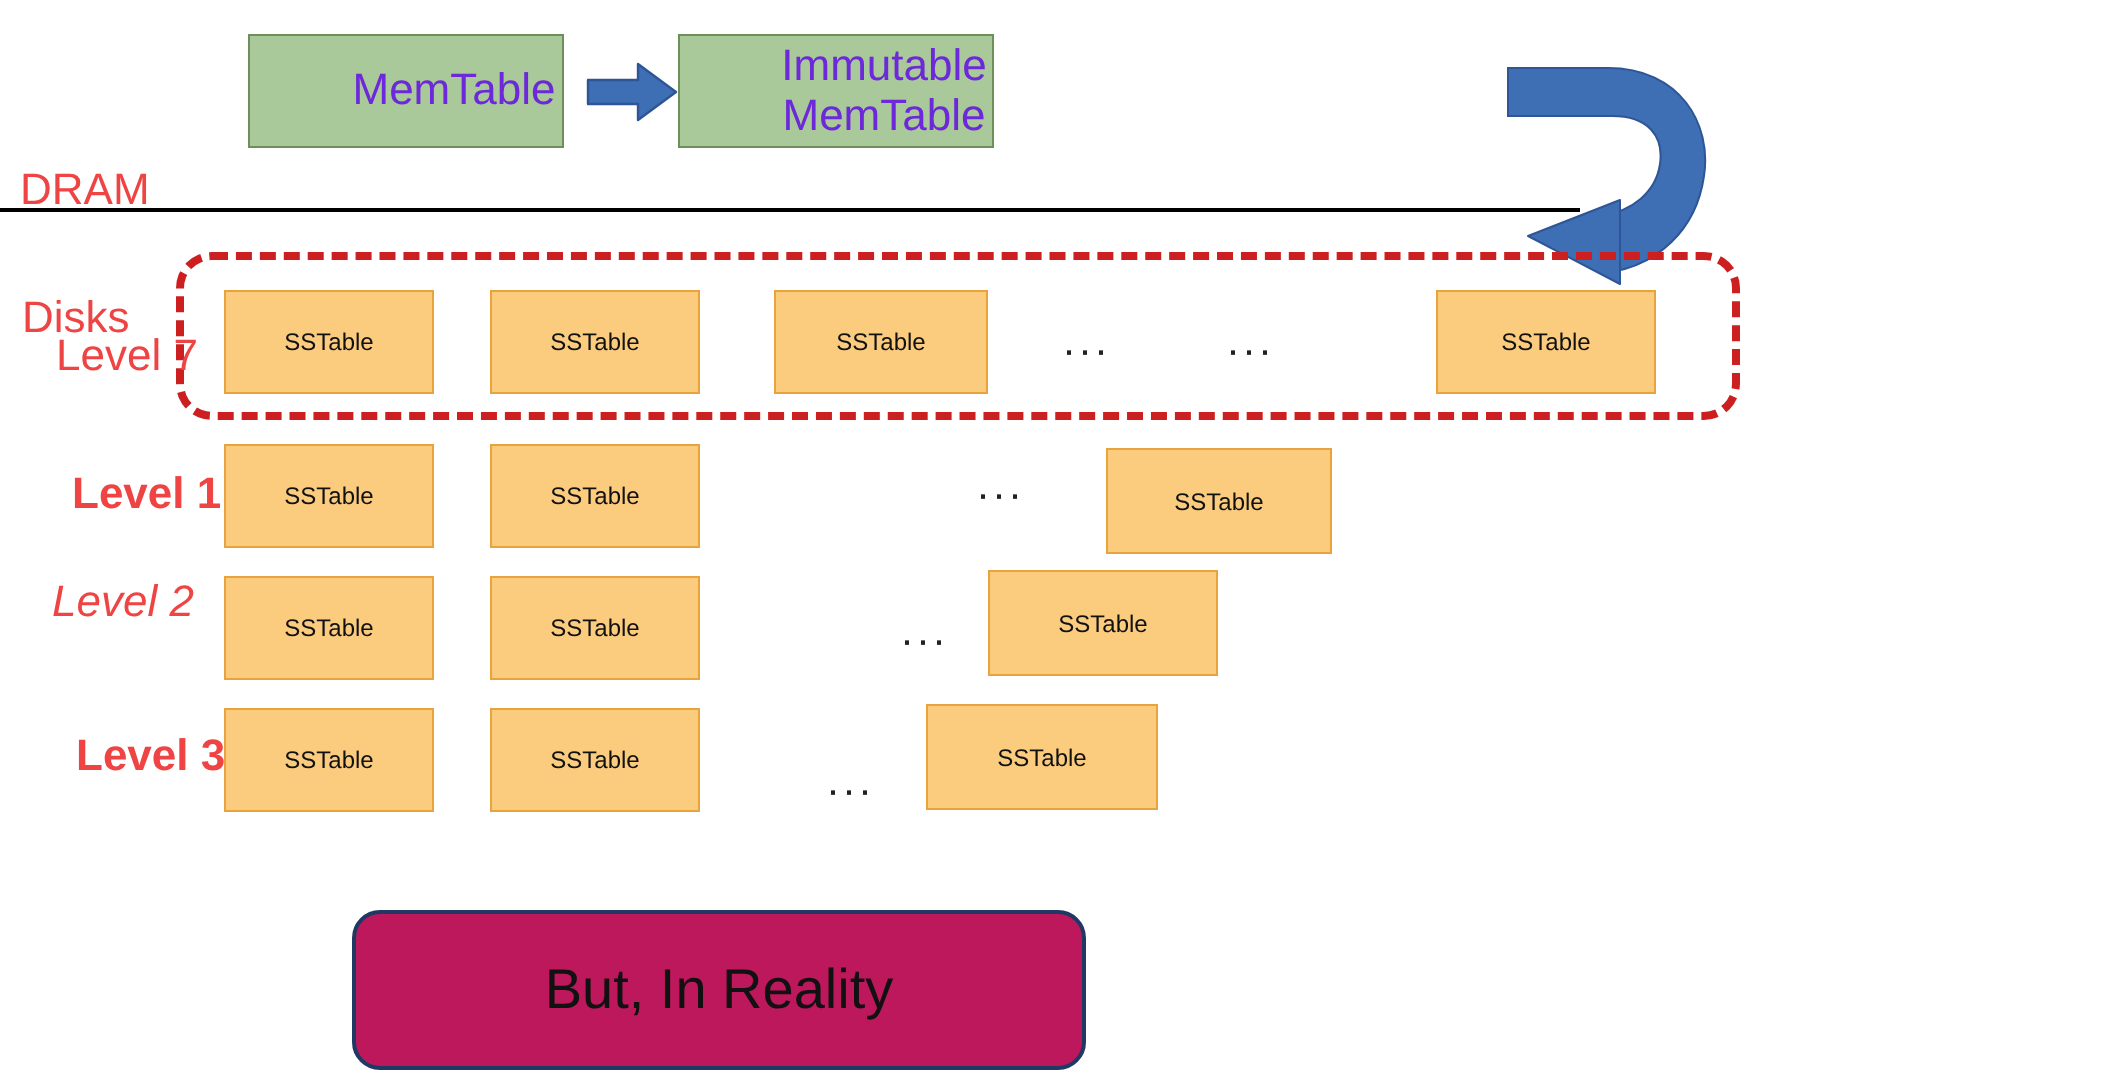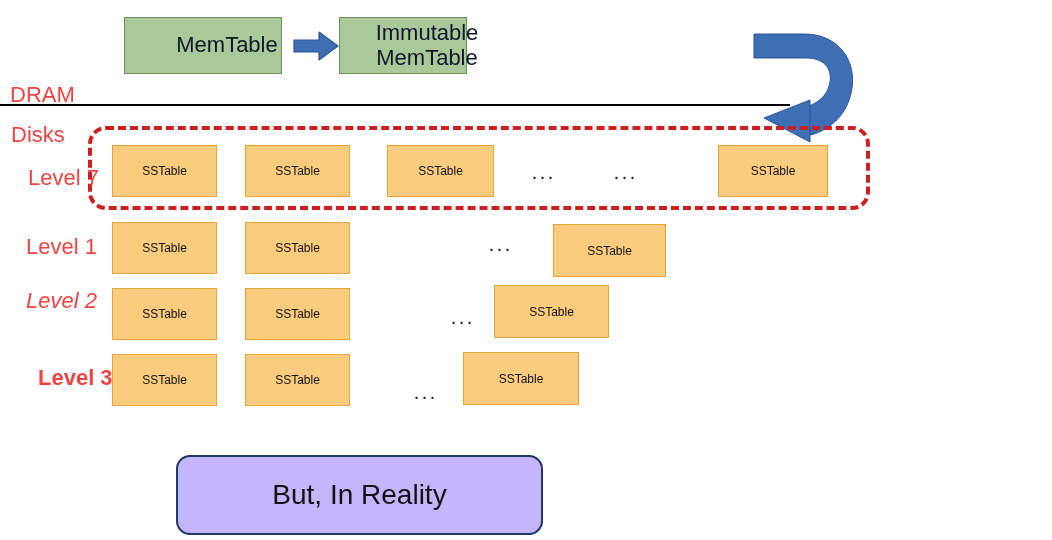--- a/index.html
+++ b/index.html
@@ -28,21 +28,21 @@
   }
 
   
   .memtable {
     background: #A9C99A;
     border: 1px solid #6E8F5A;
     display: flex;
     align-items: center;
     justify-content: center;
     text-align: center;
-    color: #0f172a;
+    color: #6d28d9;
     font-size: 22px;
     line-height: 1.12;
     box-sizing: border-box;
     padding-left: 48px;
   }
 
   
   .sstable {
     background: #FBCB7E;
     border: 1px solid #E8A33D;
@@ -73,21 +73,21 @@
   .redbox {
     border: 4px dashed #CC1F1F;
     border-radius: 18px;
     box-sizing: border-box;
     background: transparent;
     pointer-events: none;
   }
 
   
   .reality {
-    background: #c4b5fd;
+    background: #be185d;
     border: 2px solid #1F3864;
     border-radius: 14px;
     display: flex;
     align-items: center;
     justify-content: center;
     color: #111;
     font-size: 28px;
     box-sizing: border-box;
   }
 
@@ -109,21 +109,21 @@
   <div class="abs memtable" style="left:124px; top:17px; width:158px; height:57px;">
     <span>MemTable</span>
   </div>
 
   <div class="abs" style="left:293px; top:31px; width:46px; height:30px;">
     <svg width="46" height="30" viewBox="0 0 46 30">
       <polygon points="1,9 26,9 26,1 45,15 26,29 26,21 1,21" fill="#3E6FB5" stroke="#2E5596" stroke-width="1.2" stroke-linejoin="round"></polygon>
     </svg>
   </div>
 
-  <div class="abs memtable" style="left:339px; top:17px; width:128px; height:57px; flex-direction:column;">
+  <div class="abs memtable" style="left:339px; top:17px; width:158px; height:57px; flex-direction:column;">
     <span>Immutable</span>
     <span>MemTable</span>
   </div>
 
   <div class="abs lbl" style="left:10px; top:84px;">DRAM</div>
 
   <div class="abs divider" style="left:0px; top:104px; width:790px;"></div>
 
   <div class="abs" style="left:744px; top:26px; width:116px; height:114px;">
     <svg width="116" height="114" viewBox="0 0 116 114">
@@ -135,42 +135,42 @@
                L 56,82
                C 72,80 84,70 86,56
                C 88,42 80,32 62,32
                L 10,32
                Z" fill="#3E6FB5" stroke="#2E5596" stroke-width="1"></path>
 
       <polygon points="66,116 66,74 20,92" fill="#3E6FB5" stroke="#2E5596" stroke-width="1" stroke-linejoin="round"></polygon>
     </svg>
   </div>
 
-  <div class="abs lbl" style="left:11px; top:124px;">Disks</div>
+  <div class="abs lbl" style="left:11px; top:148px;">Disks</div>
 
   <div class="abs redbox" style="left:88px; top:126px; width:782px; height:84px;"></div>
 
   <div class="abs lbl" style="left:28px; top:167px;">Level 7</div>
 
   <div class="abs sstable" style="left:112px; top:145px; width:105px; height:52px;">
     <span>SSTable</span>
   </div>
   <div class="abs sstable" style="left:245px; top:145px; width:105px; height:52px;">
     <span>SSTable</span>
   </div>
   <div class="abs sstable" style="left:387px; top:145px; width:107px; height:52px;">
     <span>SSTable</span>
   </div>
   <div class="abs ellipsis" style="left:531px; top:165px;">···</div>
   <div class="abs ellipsis" style="left:613px; top:165px;">···</div>
   <div class="abs sstable" style="left:718px; top:145px; width:110px; height:52px;">
     <span>SSTable</span>
   </div>
 
-  <div class="abs lbl" style="left:26px; top:236px;">Level 1</div>
+  <div class="abs lbl" style="left:36px; top:236px;font-weight:bold;">Level 1</div>
 
   <div class="abs sstable" style="left:112px; top:222px; width:105px; height:52px;">
     <span>SSTable</span>
   </div>
   <div class="abs sstable" style="left:245px; top:222px; width:105px; height:52px;">
     <span>SSTable</span>
   </div>
   <div class="abs ellipsis" style="left:488px; top:237px;">···</div>
   <div class="abs sstable" style="left:553px; top:224px; width:113px; height:53px;">
     <span>SSTable</span>

